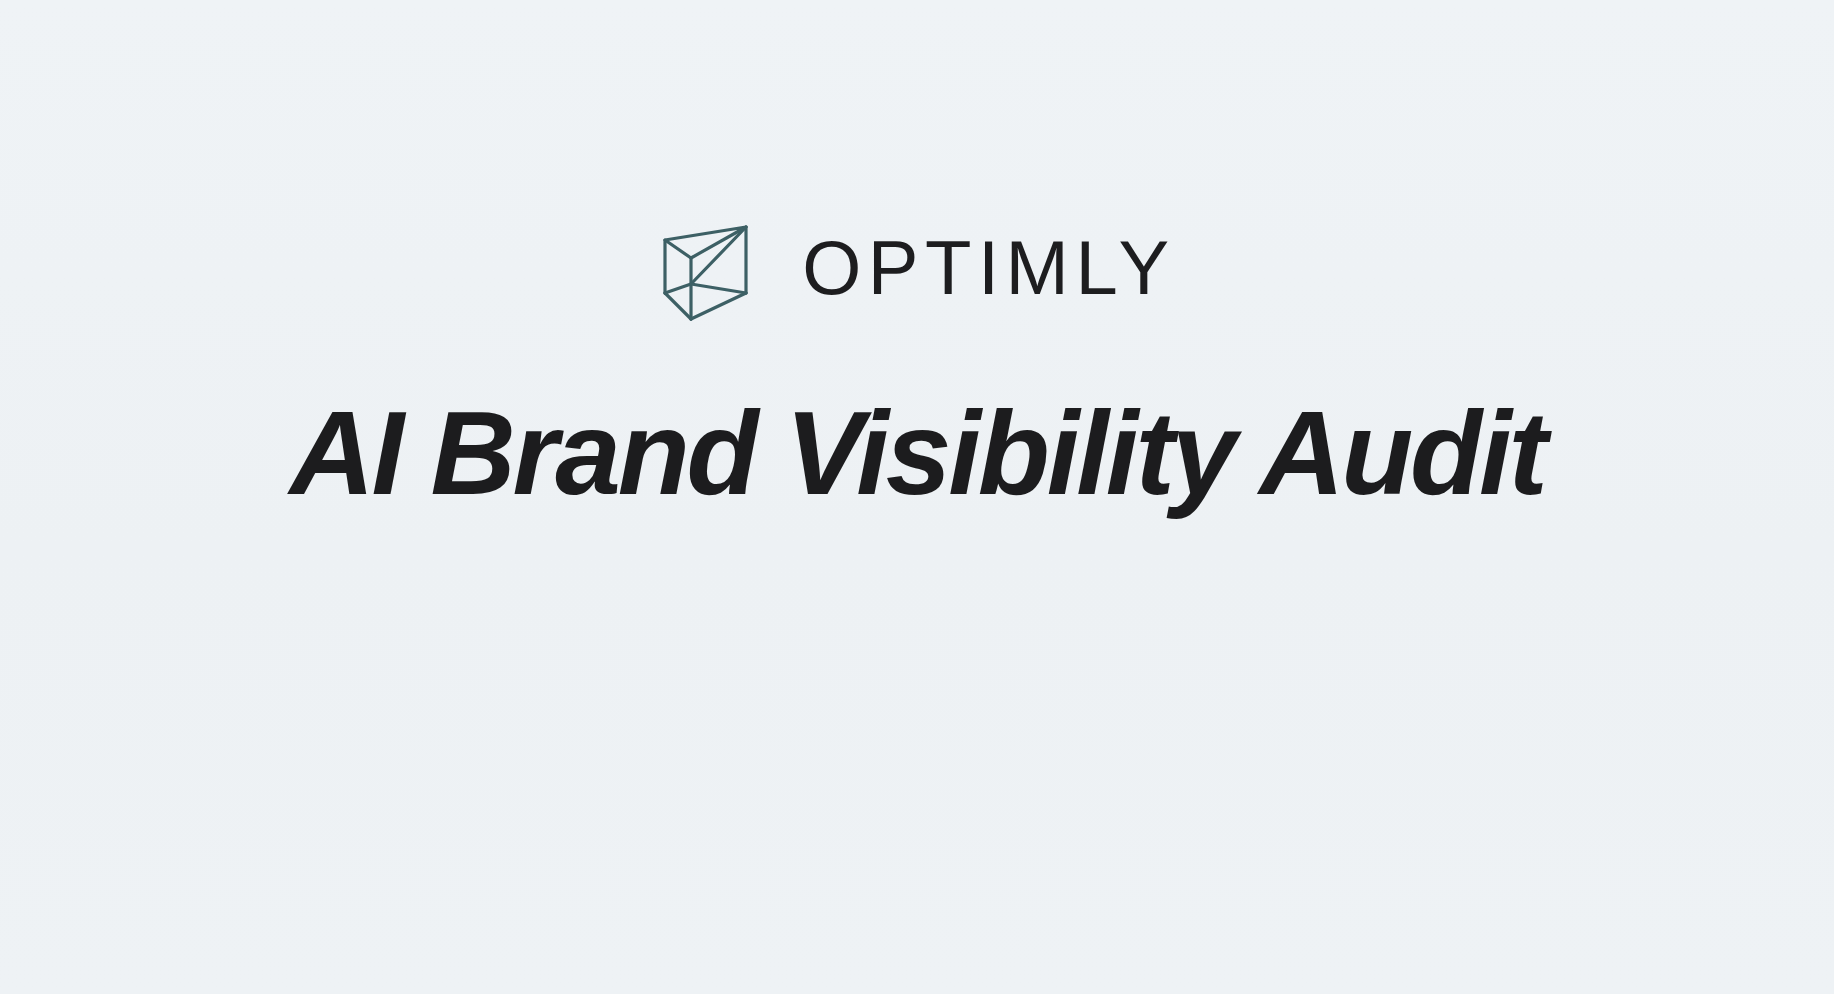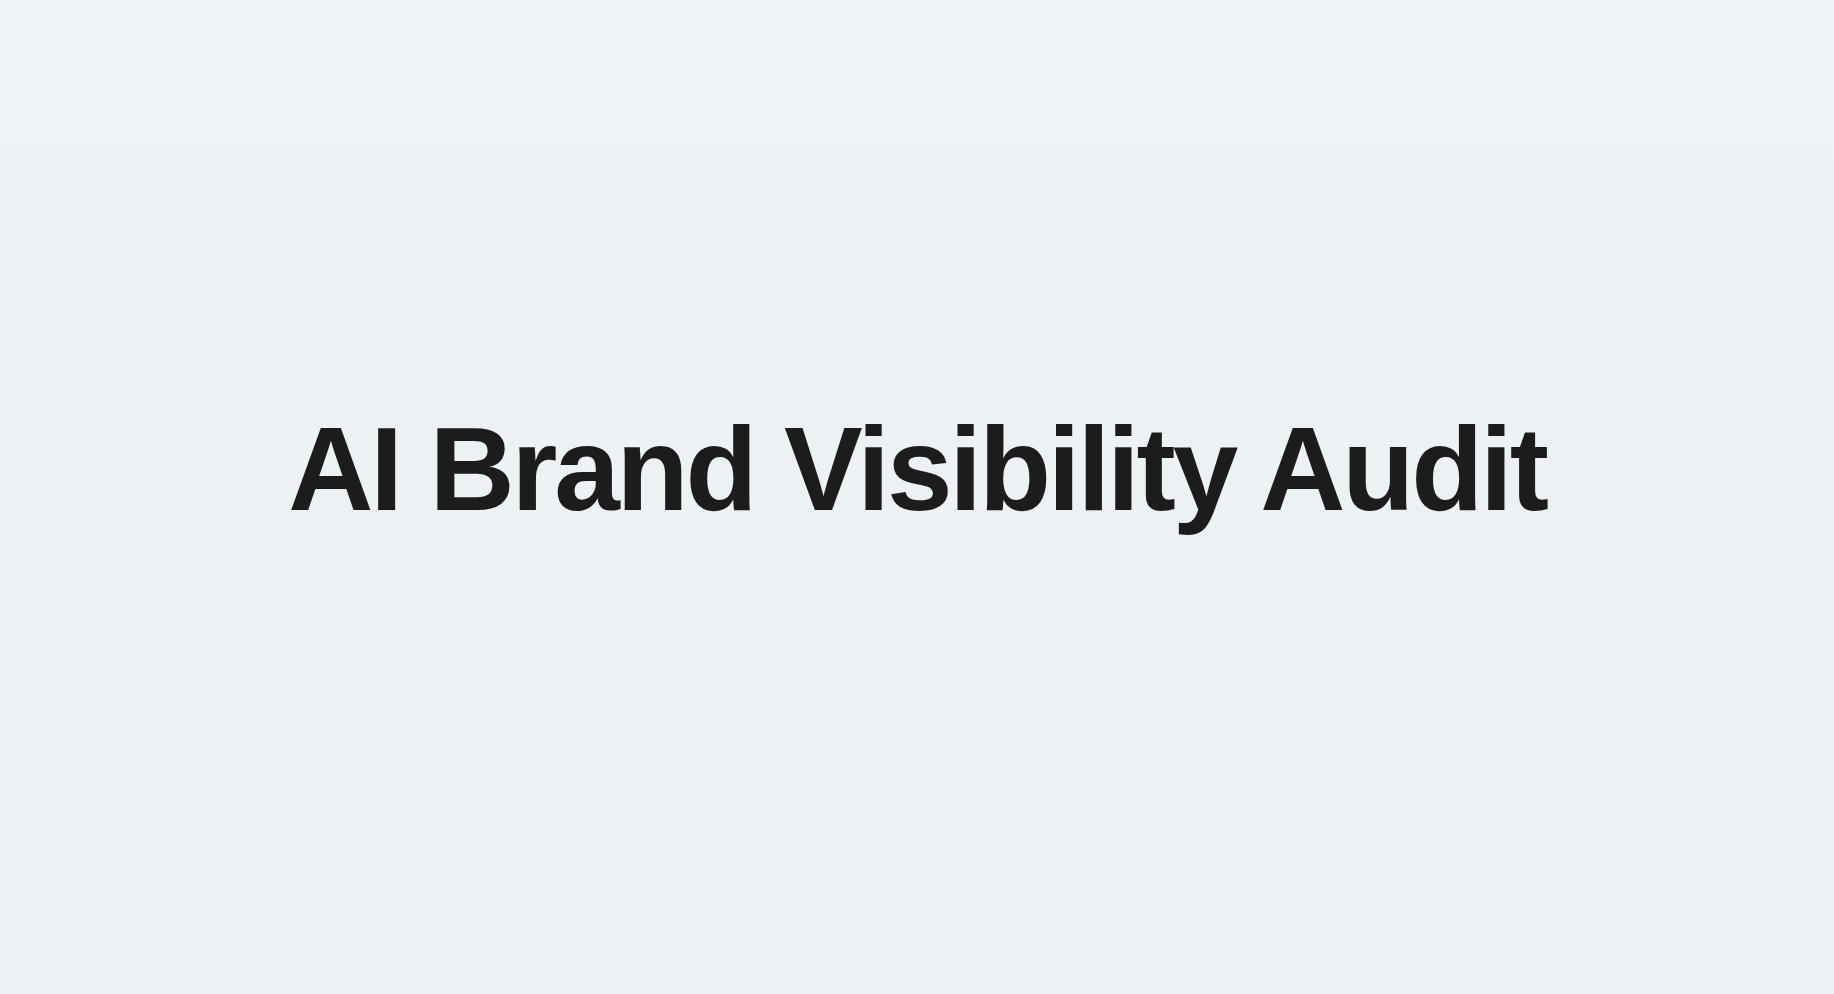--- a/index.html
+++ b/index.html
@@ -79,26 +79,52 @@
 
   .headline {
     font-family: "Liberation Sans", sans-serif;
     font-size: 118px;
     font-weight: 700;
     line-height: 1.04;
     letter-spacing: -3.2px;
     color: #1c1c1e;
     white-space: nowrap;
     text-align: left;
-    margin: 16px;
+    margin: 0;
+    font-style: italic;
   }
 </style>
 </head>
 <body>
 
 <div class="slide">
 
+  <div class="brand-lockup">
+
+    <div class="brand-mark">
+      <svg viewBox="0 0 96 118" xmlns="http://www.w3.org/2000/svg" fill="none" stroke="#3d6065" stroke-width="3.2" stroke-linecap="round" stroke-linejoin="round">
+
+        <path d="M7 33 L7 86"></path>
+
+        <path d="M88 20 L88 86"></path>
+
+        <path d="M33 51 L33 112"></path>
+
+        <path d="M7 33 L88 20 L33 51 Z"></path>
+
+        <path d="M88 20 L33 77"></path>
+
+        <path d="M7 86 L33 112"></path>
+        <path d="M7 86 L33 77"></path>
+
+        <path d="M33 77 L88 86"></path>
+        <path d="M88 86 L33 112"></path>
+      </svg>
+    </div>
+
+    <div class="brand-wordmark">OPTIMLY</div>
+  </div>
 
   <div class="headline-wrap">
     <h1 class="headline">AI Brand Visibility Audit</h1>
   </div>
 
 </div>
 
 </body></html>

